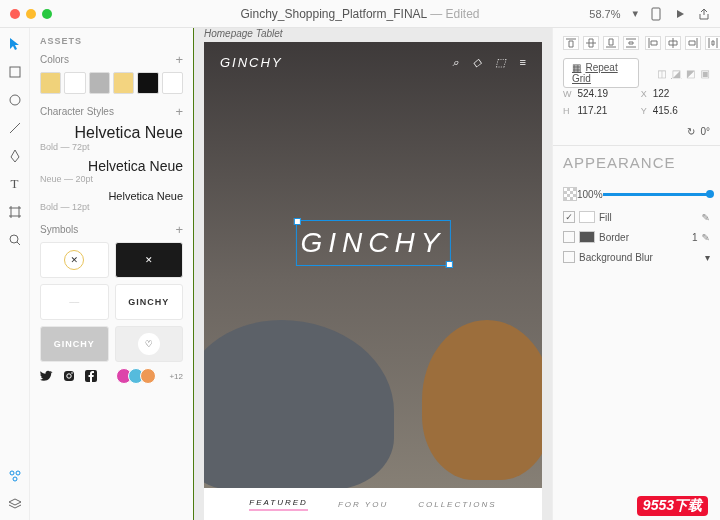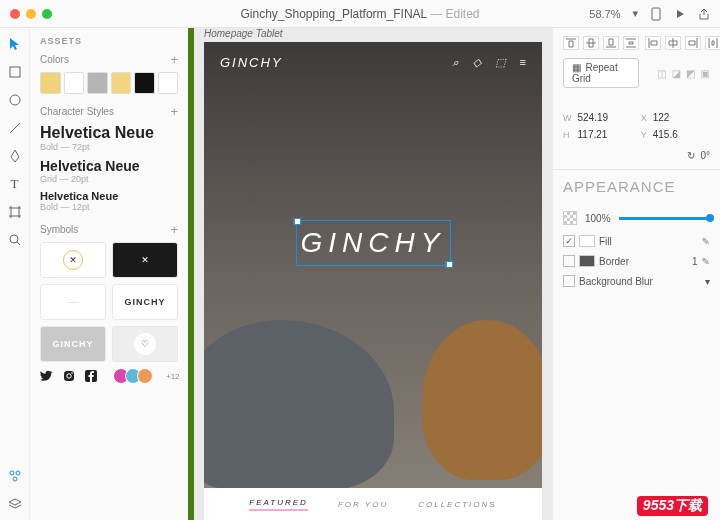--- a/index.html
+++ b/index.html
@@ -17,29 +17,29 @@
 .tb-right { margin-left: auto; display: flex; align-items: center; gap: 12px; color: #666; }
 .zoom { font-size: 11px; }
 
 .main { display: flex; height: calc(520px - 28px); }
 
 .toolcol { width: 30px; background: #fafafa; border-right: 1px solid #eee; display: flex; flex-direction: column; align-items: center; padding-top: 8px; gap: 12px; color: #555; }
 .toolcol .ti { width: 16px; height: 16px; display: flex; align-items: center; justify-content: center; cursor: pointer; }
 .toolcol .ti.active { color: #1592e6; }
 .toolcol .spacer { flex: 1; }
 
-.assets { width: 164px; background: #fafafa; border-right: 6px solid #4d7c0f; padding: 8px 10px; overflow: hidden; }
+.assets { width: 164px; background: #fafafa; border-right: 1px solid #4d7c0f; padding: 8px 10px; overflow: hidden; }
 .assets h3 { font-size: 9px; letter-spacing: 1px; color: #999; margin-bottom: 6px; text-transform: uppercase; }
 .section { margin-bottom: 10px; }
 .sec-head { display: flex; justify-content: space-between; align-items: center; font-size: 10px; color: #888; margin-bottom: 5px; }
 .sec-head .plus { color: #999; cursor: pointer; font-size: 13px; }
 .swatches { display: flex; gap: 3px; }
 .swatch { width: 22px; height: 22px; border-radius: 2px; border: 1px solid #ddd; }
 .char-style { margin-bottom: 6px; }
-.char-style .name { font-weight: 700; color: #222; }
+.char-style .name { font-weight: 400; color: #222; text-align: right; }
 .cs1 { font-size: 16px; } .cs2 { font-size: 14px; } .cs3 { font-size: 11px; }
 .char-style .meta { font-size: 9px; color: #aaa; }
 .sym-grid { display: grid; grid-template-columns: 1fr 1fr; gap: 6px; }
 .sym { height: 36px; background: #fff; border: 1px solid #e8e8e8; border-radius: 3px; display: flex; align-items: center; justify-content: center; font-size: 9px; }
 .sym.dark { background: #1a1a1a; color: #fff; }
 .sym.grey { background: #c8c8c8; color: #fff; letter-spacing: 1px; font-weight: 700; }
 .sym .ring { width: 20px; height: 20px; border: 1px solid #e8c35a; border-radius: 50%; display: flex; align-items: center; justify-content: center; }
 .sym .circ { width: 22px; height: 22px; background: #fff; border-radius: 50%; display: flex; align-items: center; justify-content: center; }
 .social-row { display: flex; gap: 10px; margin-top: 6px; align-items: center; }
 .avatars { display: flex; }
@@ -61,30 +61,30 @@
 .subtitle { font-size:8px; letter-spacing:4px; margin-top:14px; font-weight:600; }
 .rhino { position:absolute; bottom:30px; left:-20px; width:210px; height:170px; background:#5c6168; border-radius:60% 70% 40% 30%; }
 .face { position:absolute; bottom:40px; right:-10px; width:130px; height:160px; background:#9c6e3c; border-radius:50% 50% 40% 40%; }
 .ab-nav { position:absolute; bottom:0; left:0; right:0; height:32px; background:#fff; display:flex; align-items:center; justify-content:center; gap:30px; font-size:8px; letter-spacing:2px; color:#888; }
 .ab-nav .active { color:#1a1a1a; border-bottom:2px solid #f9a8d4; padding-bottom:2px; }
 
 .inspect { width: 168px; background: #fafafa; border-left: 1px solid #eee; padding: 8px 10px; font-size: 10px; color: #555; }
 .align-row { display:flex; gap:6px; margin-bottom:8px; justify-content:space-between; }
 .align-grp { display:flex; gap:4px; }
 .align-btn { width:16px; height:14px; border:1px solid #ddd; background:#fff; cursor:pointer; display:flex; align-items:center; justify-content:center; }
-.repeat-grid { display:flex; align-items:center; gap:18px; margin-bottom:24px; }
+.repeat-grid { display:flex; align-items:center; gap:18px; margin-bottom:0;text-decoration:underline; }
 .rg-btn { border:1px solid #ccc; border-radius:3px; padding:3px 8px; font-size:10px; background:#fff; cursor:pointer; }
 .rg-ops { display:flex; gap:5px; color:#bbb; }
 .transform { display:grid; grid-template-columns:auto 1fr auto 1fr; gap:6px 6px; align-items:center; margin-bottom:10px; }
 .transform .lbl { color:#aaa; font-size:9px; }
 .transform .val { font-size:10px; color:#333; }
 .rotate { display:flex; align-items:center; gap:5px; font-size:10px; }
 .divider { border-top:1px solid #e5e5e5; margin:8px -10px; }
 .insp-head { font-size:15px; letter-spacing:1px; color:#aaa; text-transform:uppercase; margin-bottom:16px; }
-.opacity-row { display:flex; align-items:center; gap:8px; margin-bottom:10px; }
+.opacity-row { display:flex; align-items:center; margin-bottom:10px; }
 .opacity-row .pattern { width:14px; height:14px; background:repeating-conic-gradient(#ccc 0 25%,#fff 0 50%); background-size:6px 6px; border:1px solid #ccc; }
 .slider { flex:1; height:3px; background:linear-gradient(90deg,#1592e6 100%,#ddd 0); position:relative; }
 .slider::after { content:''; position:absolute; right:-4px; top:-3px; width:8px; height:8px; border-radius:50%; background:#1592e6; }
 .prop-row { display:flex; align-items:flex-end; gap:4px; margin-bottom:8px; }
 .prop-row .chk { width:12px; height:12px; border:1px solid #bbb; display:flex; align-items:center; justify-content:center; font-size:9px; }
 .prop-row .chk.on::after { content:'✓'; color:#555; }
 .prop-row .sw { width:16px; height:12px; border:1px solid #ccc; }
 .prop-row .sw.w { background:#fff; }
 .prop-row .sw.b { background:#555; }
 .prop-row .txt { flex:1; }
@@ -206,21 +206,21 @@
       <div class="sec-head">
         <span>Character Styles</span>
         <span class="plus">+</span>
       </div>
       <div class="char-style">
         <div class="name cs1">Helvetica Neue</div>
         <div class="meta">Bold — 72pt</div>
       </div>
       <div class="char-style">
         <div class="name cs2">Helvetica Neue</div>
-        <div class="meta">Grid — 20pt</div>
+        <div class="meta">Neue — 20pt</div>
       </div>
       <div class="char-style">
         <div class="name cs3">Helvetica Neue</div>
         <div class="meta">Bold — 12pt</div>
       </div>
     </div>
 
     <div class="section">
       <div class="sec-head">
         <span>Symbols</span>

